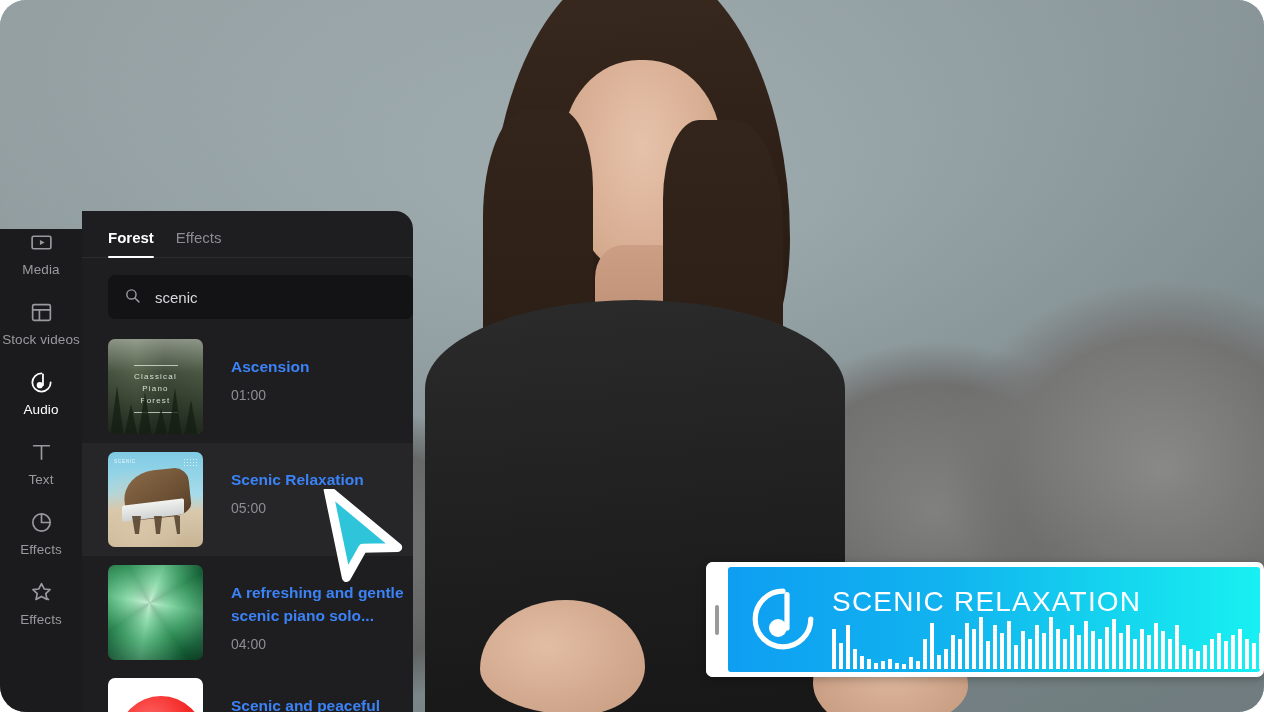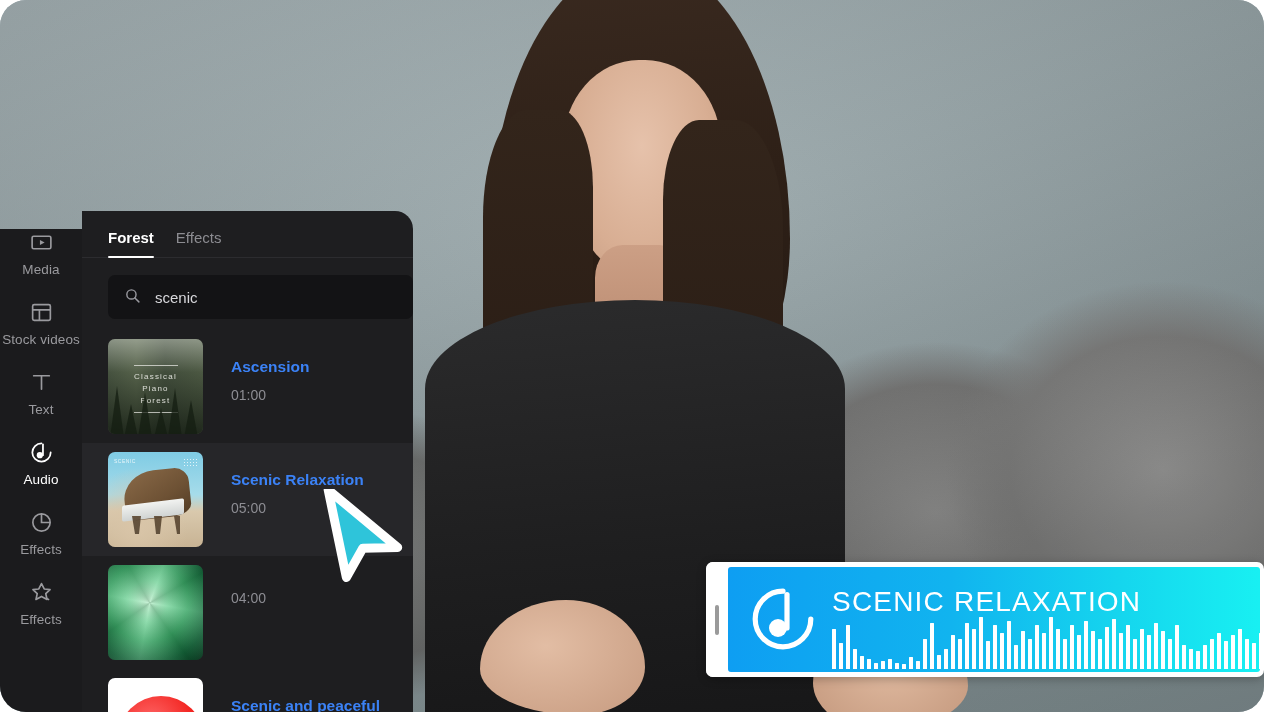--- a/index.html
+++ b/index.html
@@ -433,38 +433,38 @@
     <div class="rail-item">
       <span class="rail-icon">
         <svg viewBox="0 0 24 24" fill="none" stroke="currentColor" stroke-width="1.6">
           <rect x="3.5" y="4.5" width="17" height="15" rx="1.5"></rect>
           <path d="M3.5 9.5h17M10 9.5v10"></path>
         </svg>
       </span>
       <span class="rail-label">Stock videos</span>
     </div>
 
-    <div class="rail-item">
-      <span class="rail-icon">
-        <svg viewBox="0 0 24 24" fill="none" stroke="currentColor" stroke-width="1.6" stroke-linecap="round">
-          <path d="M4.5 5.5h15M12 5.5v13"></path>
-        </svg>
-      </span>
-      <span class="rail-label">Text</span>
-    </div>
-
     <div class="rail-item active">
       <span class="rail-icon">
         <svg viewBox="0 0 24 24" fill="none" stroke="currentColor" stroke-width="1.7">
           <path d="M12 3.2a8.8 8.8 0 1 0 8.8 8.8" stroke-linecap="round"></path>
           <circle cx="10.4" cy="14.6" r="3" fill="currentColor" stroke="none"></circle>
           <path d="M13.4 14.6V4.2" stroke-linecap="round"></path>
         </svg>
       </span>
       <span class="rail-label">Audio</span>
+    </div>
+
+    <div class="rail-item">
+      <span class="rail-icon">
+        <svg viewBox="0 0 24 24" fill="none" stroke="currentColor" stroke-width="1.6" stroke-linecap="round">
+          <path d="M4.5 5.5h15M12 5.5v13"></path>
+        </svg>
+      </span>
+      <span class="rail-label">Text</span>
     </div>
 
     <div class="rail-item">
       <span class="rail-icon">
         <svg viewBox="0 0 24 24" fill="none" stroke="currentColor" stroke-width="1.6">
           <circle cx="12" cy="12" r="8.3"></circle>
           <path d="M12 3.7v8.3h8.3"></path>
         </svg>
       </span>
       <span class="rail-label">Effects</span>
@@ -547,20 +547,21 @@
           <div class="track-title">Scenic Relaxation</div>
           <div class="track-dur">05:00</div>
         </div>
       </div>
 
       <div class="track-row">
         <div class="track-thumb">
           <div class="art-flower"></div>
         </div>
         <div class="track-meta">
+          <div class="track-title">A refreshing and gentle scenic piano solo...</div>
           <div class="track-dur">04:00</div>
         </div>
       </div>
 
       <div class="track-row">
         <div class="track-thumb">
           <div class="art-red"></div>
         </div>
         <div class="track-meta">
           <div class="track-title">Scenic and peaceful</div>

